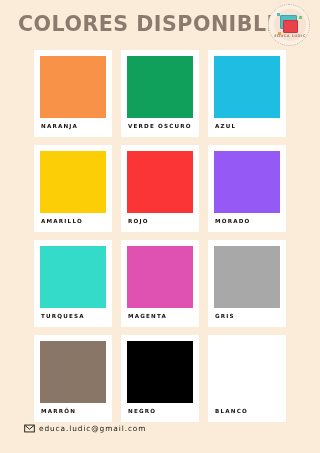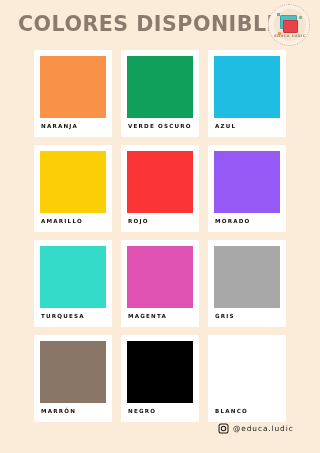--- a/index.html
+++ b/index.html
@@ -243,22 +243,22 @@
     <div class="card">
       <div class="swatch" style="background: rgb(255, 255, 255);"></div>
       <div class="card-label">BLANCO</div>
     </div>
   </div>
 
 </div>
 
 <div class="footer">
 
-
-  <div class="contact instagram">
-    <svg class="icon-ig" viewBox="0 0 16 16">
-      <rect x="1.5" y="1.5" width="13" height="13" rx="3" fill="none" stroke="#24201c" stroke-width="1.5"></rect>
-      <circle cx="8" cy="8" r="3.2" fill="none" stroke="#24201c" stroke-width="1.5"></circle>
+  <div class="contact email">
+    <svg class="icon-mail" viewBox="0 0 16 16">
+      <rect x="1" y="3" width="14" height="10" fill="none" stroke="#24201c" stroke-width="1.4"></rect>
+      <path d="M1.6 3.6 L8 9 L14.4 3.6" fill="none" stroke="#24201c" stroke-width="1.4"></path>
     </svg>
-    <span class="contact-text">@educa.ludic</span>
-  </div>
+    <span class="contact-text">educa.ludic@gmail.com</span>
+  </div>
+
 
 </div>
 
 </body></html>

